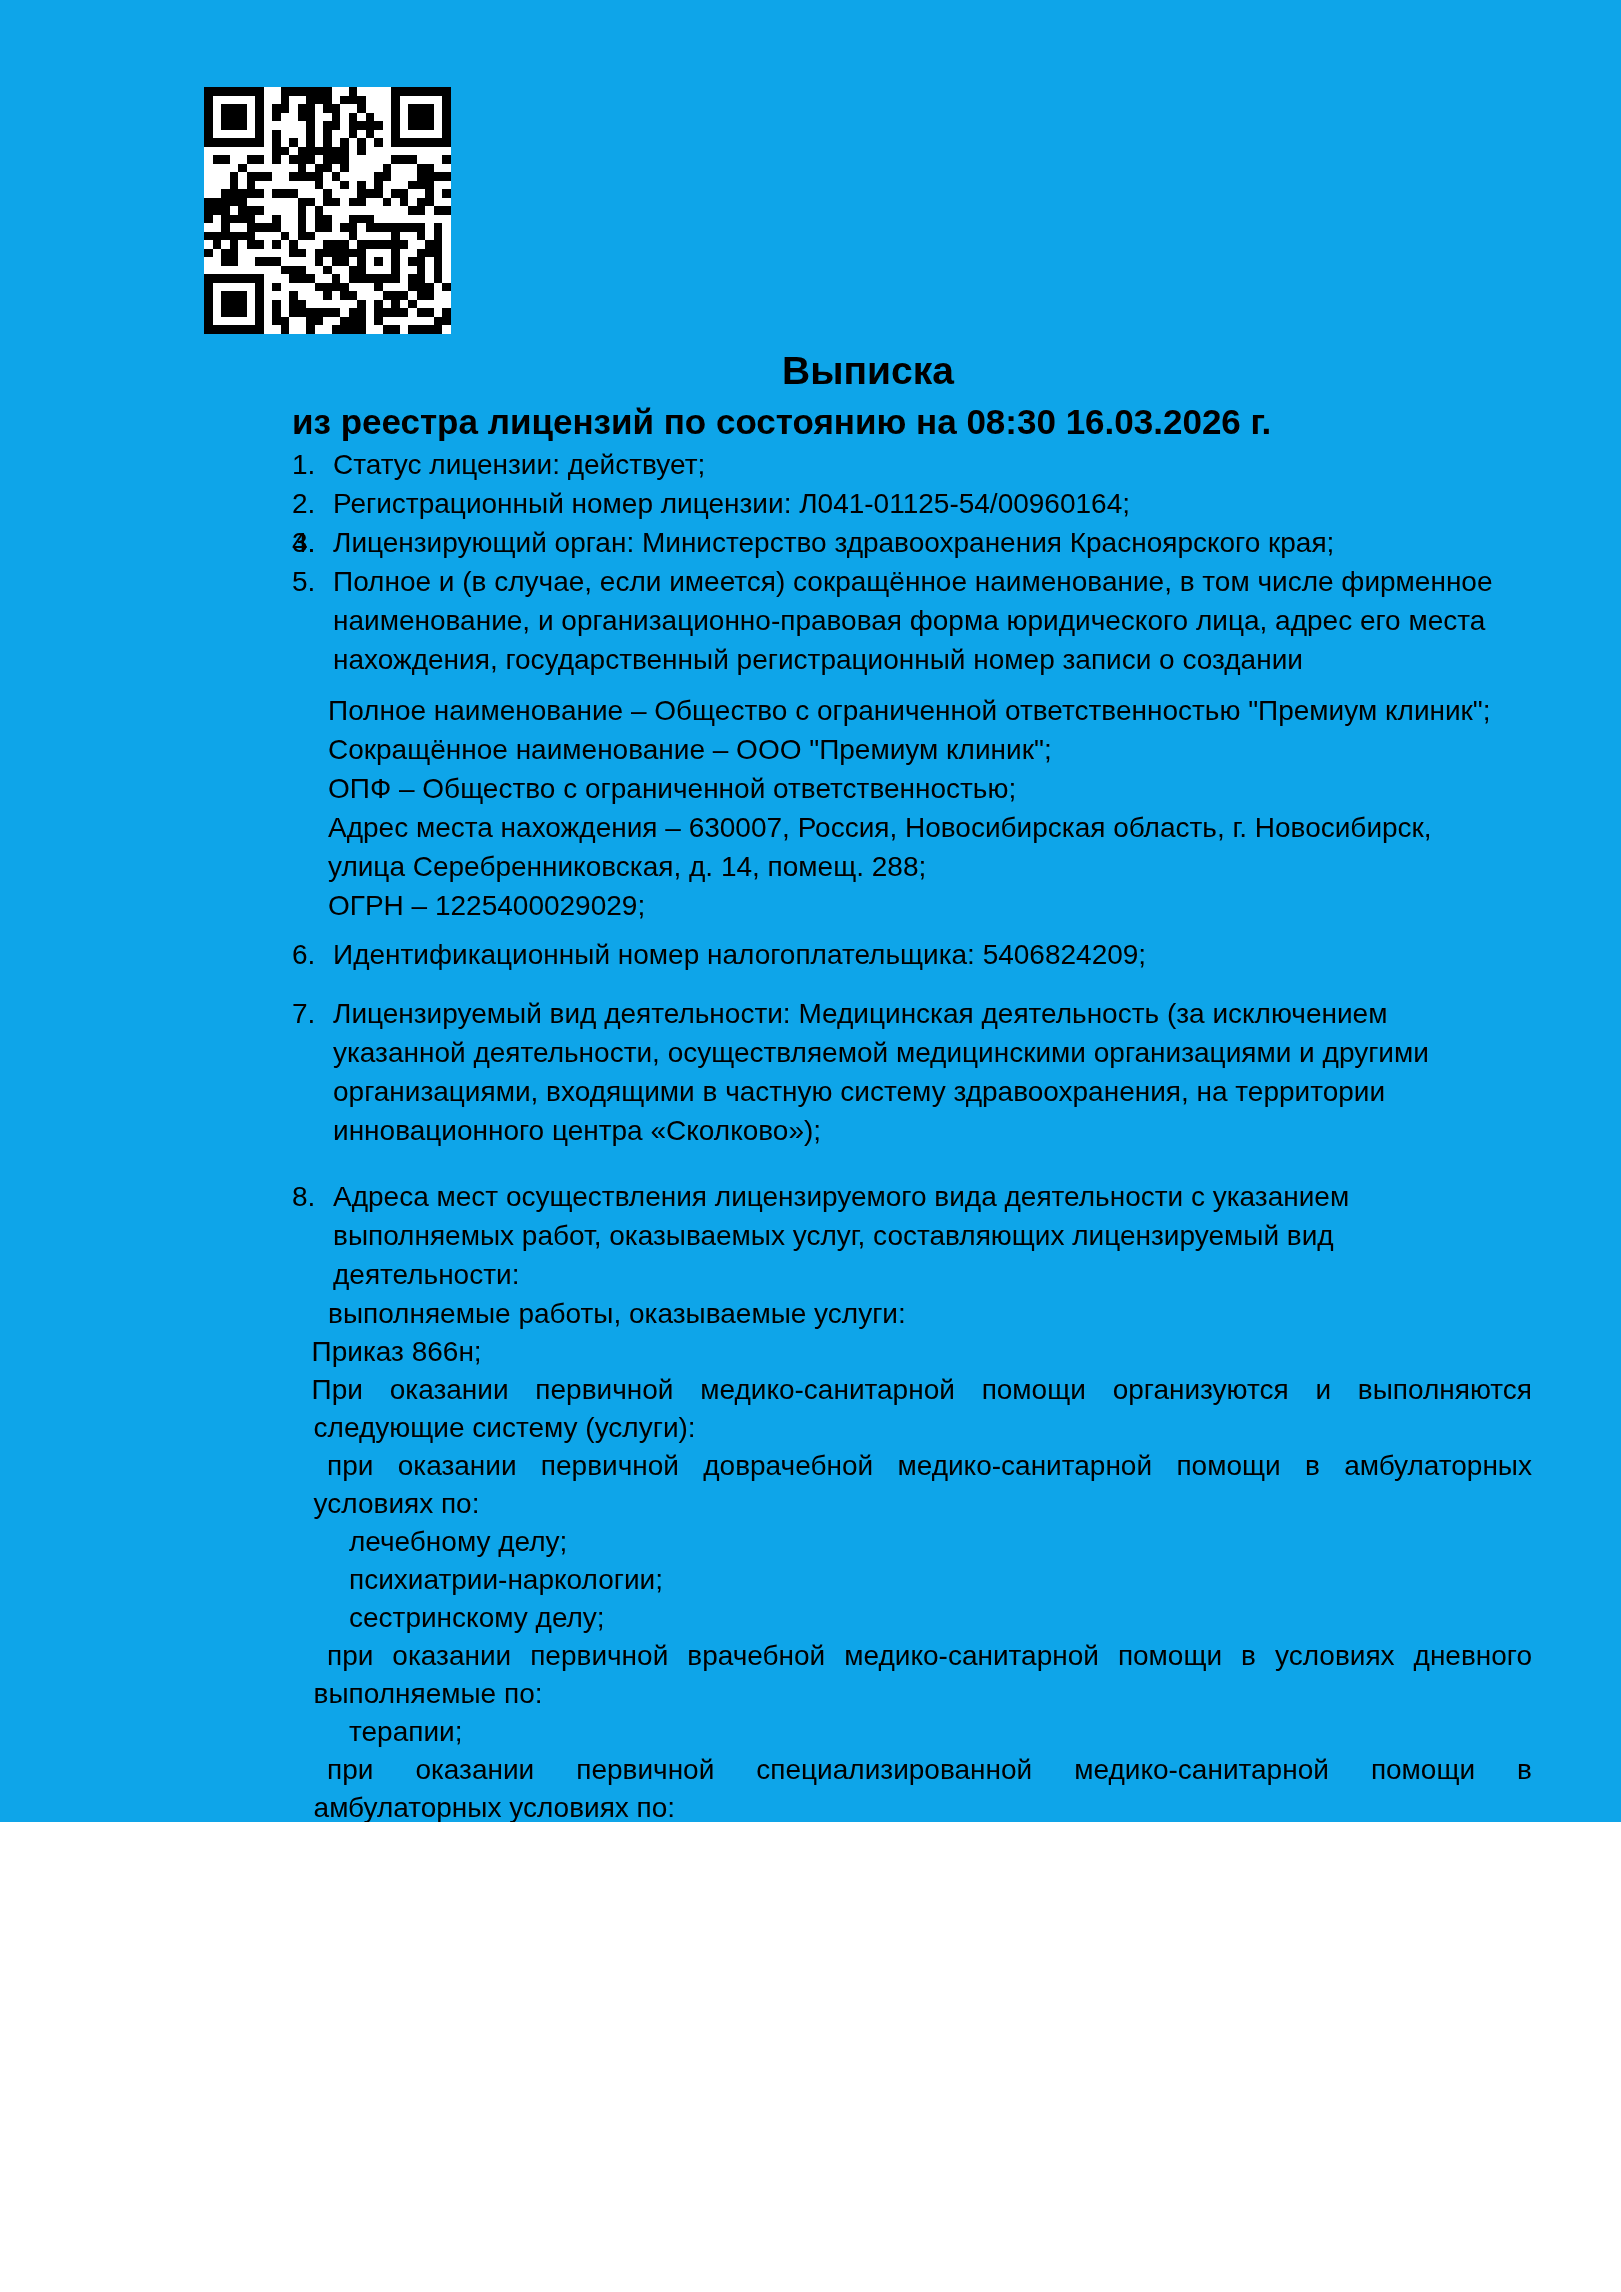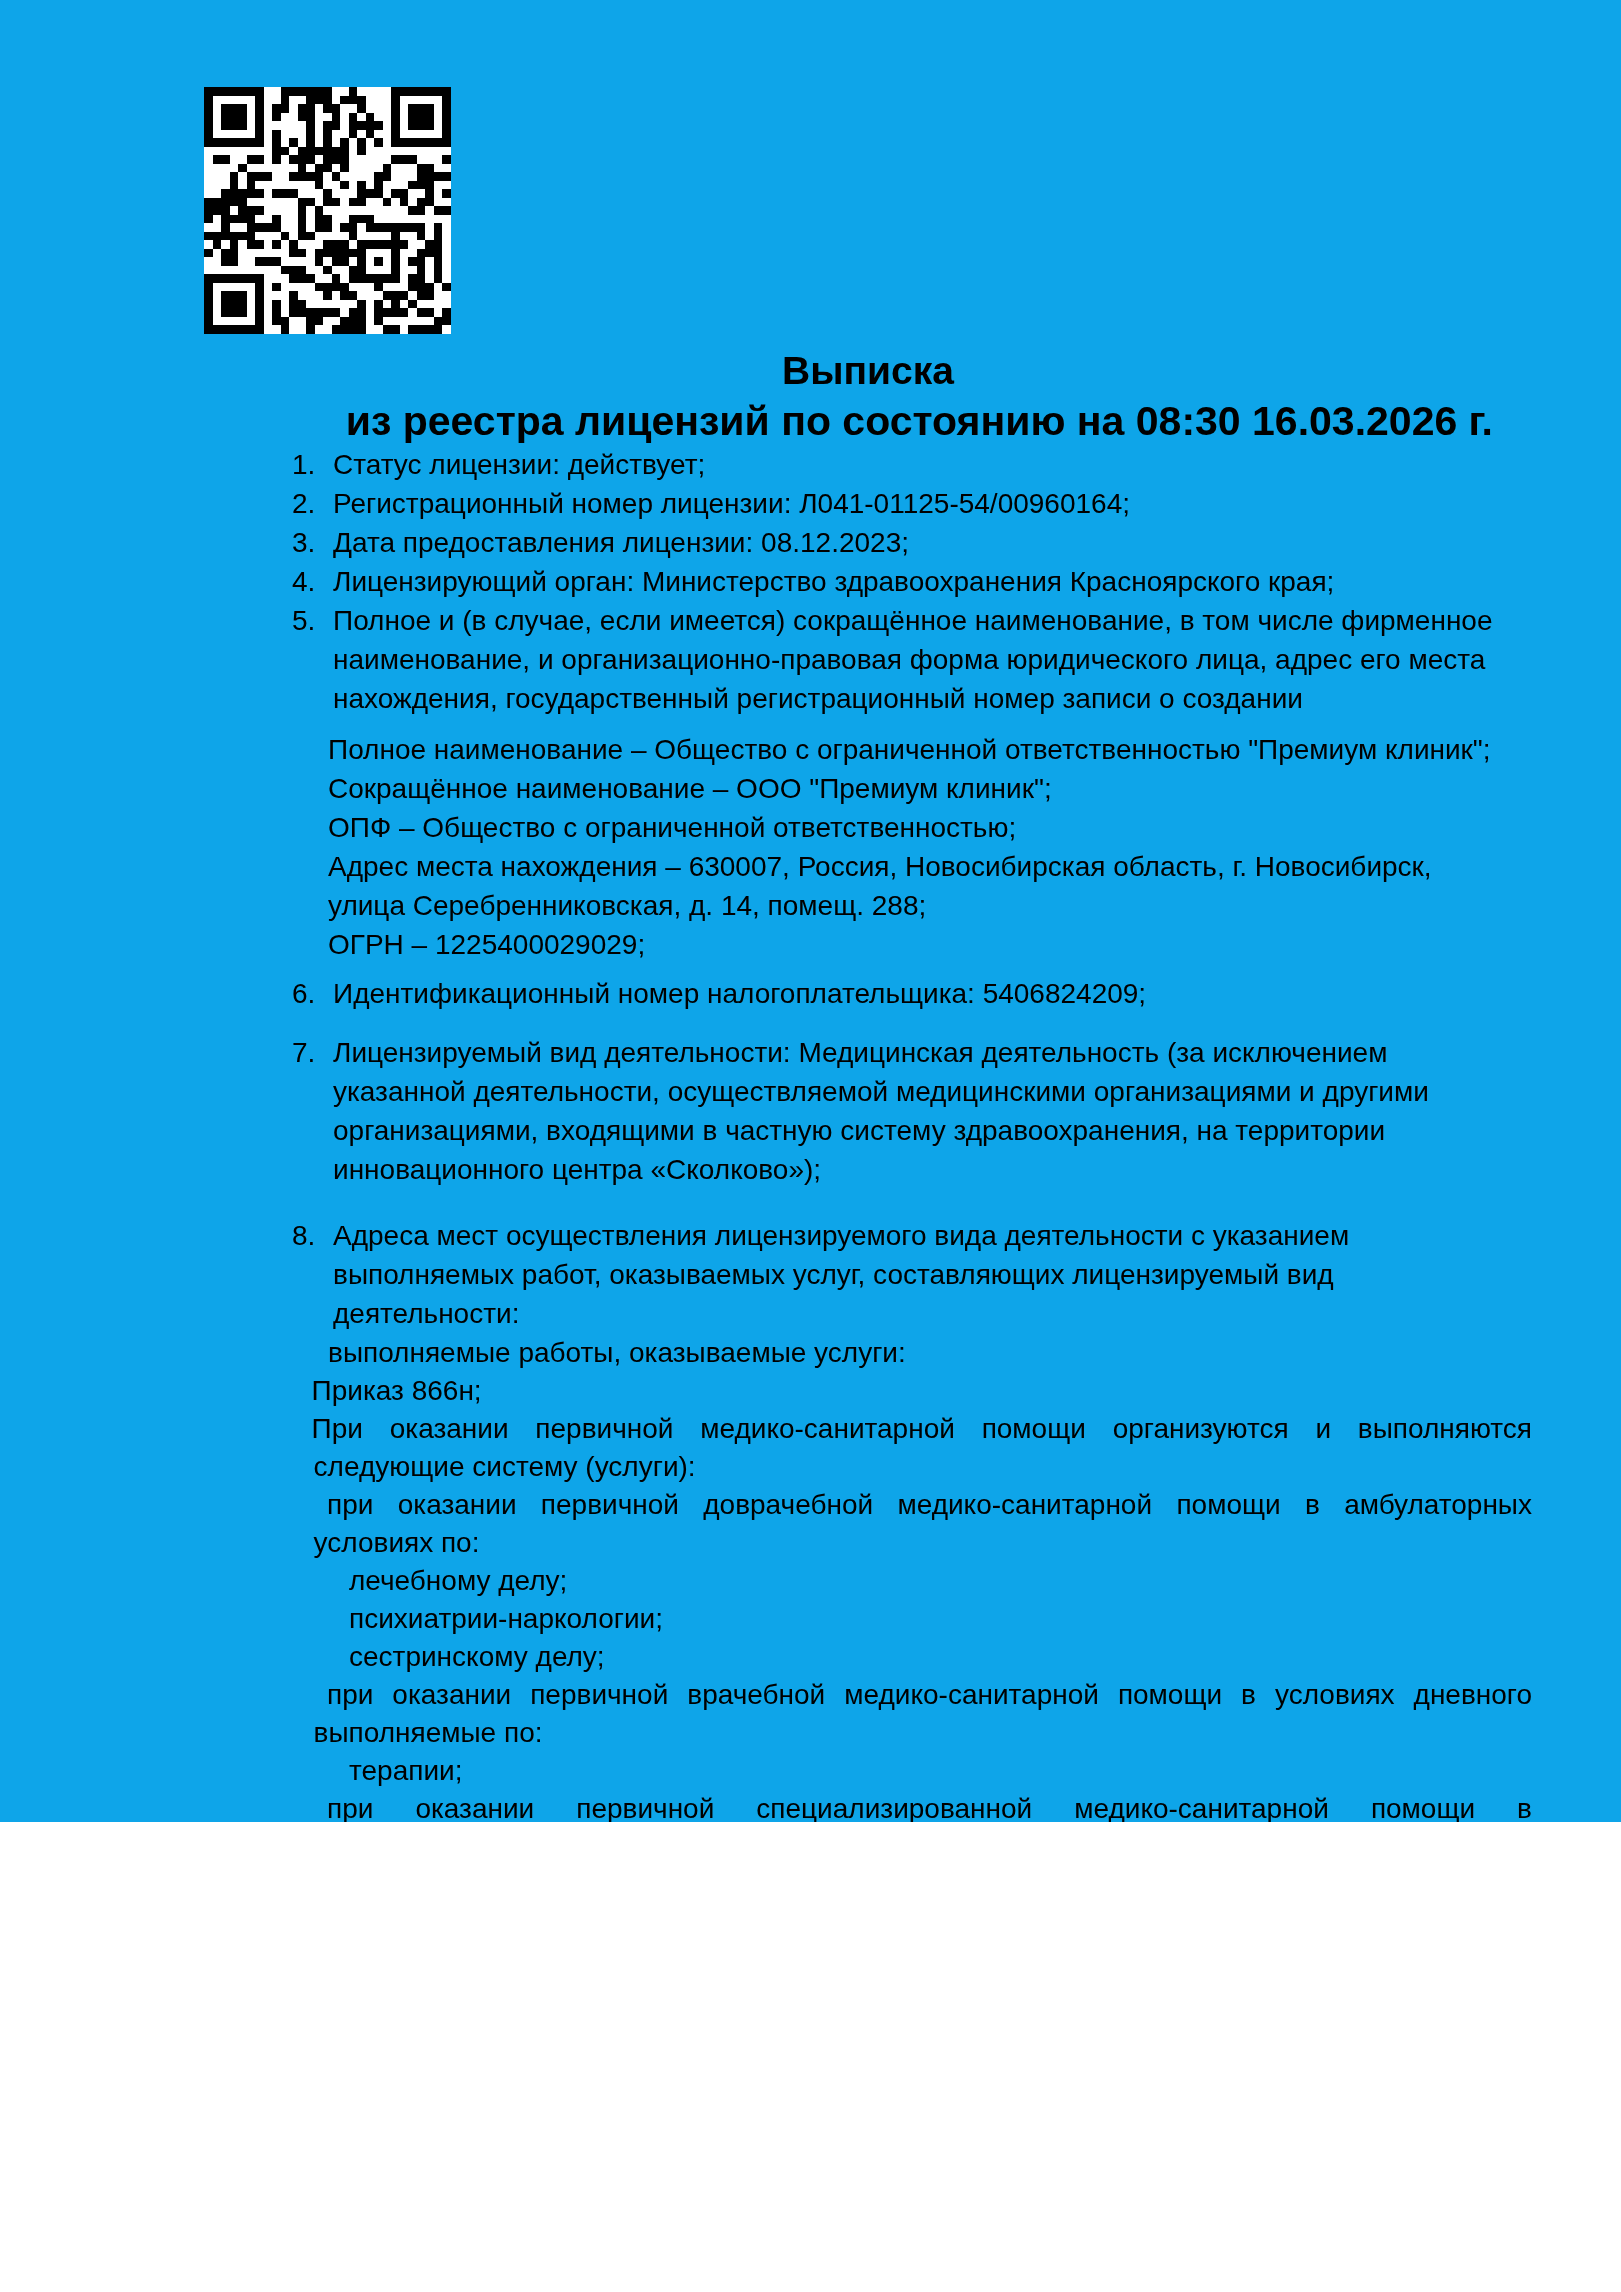--- a/index.html
+++ b/index.html
@@ -20,22 +20,22 @@
     position:absolute; left:292px; top:0;
     width:1240px;
   }
   .title {
     margin:351px 88px 0 0;
     text-align:center;
     font-size:39px; line-height:39px; font-weight:bold;
   }
   .subtitle {
     margin:11.8px 39px 0 0;
-    text-align:right;
-    font-size:41px; line-height:39px; font-weight:bold;
+    text-align:left;
+    font-size:35px; line-height:39px; font-weight:bold;
   }
   .lines {
     margin-top:3.9px;
     font-size:28px; line-height:39px;
   }
   .line { position:relative; white-space:nowrap; }
   .line .num { position:absolute; left:0; top:0; }
   .k-item, .k-wrap { padding-left:41px; }
   .k-body  { padding-left:0;margin-left:36px; }
   .k-ind1  { padding-left:19.6px; }
@@ -476,21 +476,21 @@
         <rect x="26" y="28" width="1" height="1" fill="#000000"></rect>
         <rect x="27" y="28" width="1" height="1" fill="#000000"></rect>
       </svg>
   </div>
   <div class="content">
     <div class="title">Выписка</div>
     <div class="subtitle">из реестра лицензий по состоянию на 08:30 16.03.2026 г.</div>
     <div class="lines" id="doc-lines">
         <div class="line k-item"><span class="num">1.</span><span>Статус лицензии: действует;</span></div>
         <div class="line k-item"><span class="num">2.</span><span>Регистрационный номер лицензии: Л041-01125-54/00960164;</span></div>
-        <div class="line k-item"><span class="num">3.</span><span>Дата предоставления лицензии: 08.12.2023;</span></div>
+        <div class="line k-item"><span class="num">3.</span></div>
         <div class="line k-item"><span class="num">4.</span><span>Лицензирующий орган: Министерство здравоохранения Красноярского края;</span></div>
         <div class="line k-item"><span class="num">5.</span><span>Полное и (в случае, если имеется) сокращённое наименование, в том числе фирменное</span></div>
         <div class="line k-wrap"><span>наименование, и организационно-правовая форма юридического лица, адрес его места</span></div>
         <div class="line k-wrap"><span>нахождения, государственный регистрационный номер записи о создании</span></div>
         <div class="line k-body" style="margin-top: 12.7px;"><span>Полное наименование – Общество с ограниченной ответственностью "Премиум клиник";</span></div>
         <div class="line k-body"><span>Сокращённое наименование – ООО "Премиум клиник";</span></div>
         <div class="line k-body"><span>ОПФ – Общество с ограниченной ответственностью;</span></div>
         <div class="line k-body"><span>Адрес места нахождения – 630007, Россия, Новосибирская область, г. Новосибирск,</span></div>
         <div class="line k-body"><span>улица Серебренниковская, д. 14, помещ. 288;</span></div>
         <div class="line k-body"><span>ОГРН – 1225400029029;</span></div>

